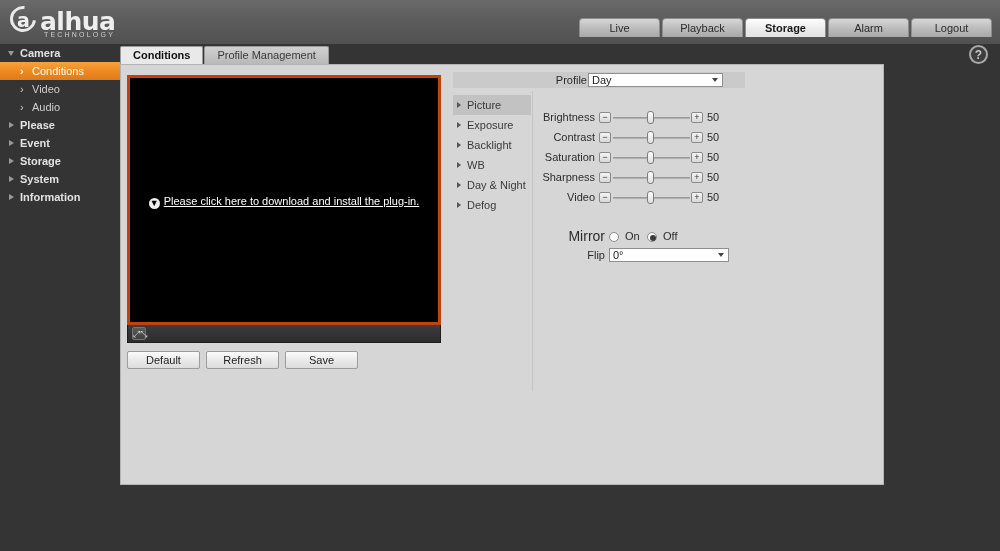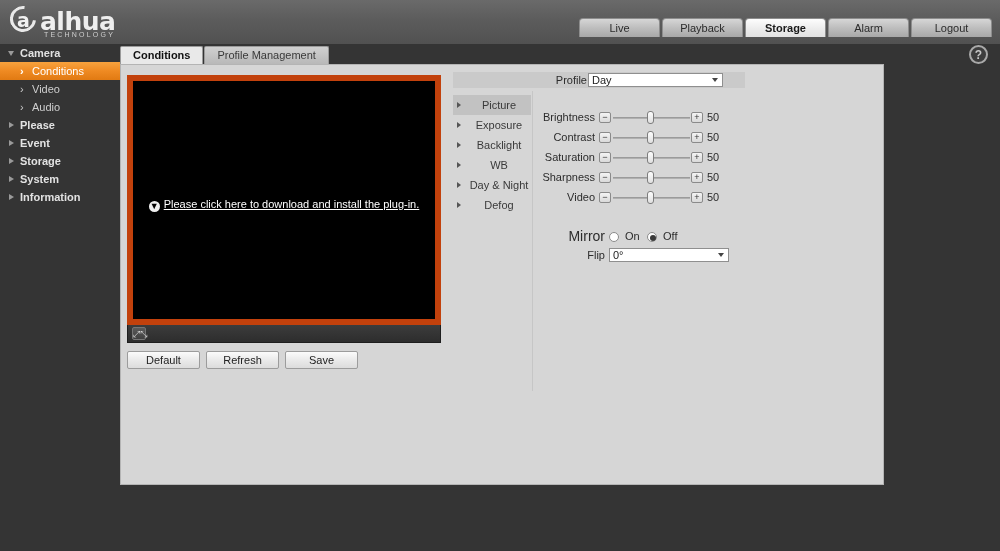--- a/index.html
+++ b/index.html
@@ -104,21 +104,21 @@
     width: 19px; height: 19px; border-radius: 50%;
     border: 2px solid #a9a9a9; color: #c8c8c8;
     font-size: 12px; font-weight: bold; text-align: center;
     line-height: 16px; cursor: pointer; background: #3d3d3d;
   }
 
   
   .video-box {
     position: absolute; left: 6px; top: 10px;
     width: 314px; height: 250px; background: #000;
-    border: 6px solid #c2410c;
+    border: 3px solid #c2410c;
   }
   .plugin-link {
     position: absolute; left: 0; top: 117px; width: 100%;
     text-align: center; font-size: 11px; color: #ffffff;
   }
   .plugin-link .dl-icon {
     display: inline-block; width: 11px; height: 11px; border-radius: 50%;
     background: #f0f0f0; color: #000; font-size: 9px; line-height: 11px;
     text-align: center; margin-right: 4px; vertical-align: -1px;
   }
@@ -147,21 +147,21 @@
   }
 
   
   .divider {
     position: absolute; left: 411px; top: 26px;
     width: 1px; height: 300px; background: #c6c6c6;
   }
   .submenu { position: absolute; left: 332px; top: 30px; width: 78px; }
   .sub-item {
     position: relative; height: 20px; line-height: 20px;
-    font-size: 11px; color: #3a3a3a; padding-left: 14px; cursor: pointer; text-align: center;
+    font-size: 11px; color: #3a3a3a; padding-left: 14px; cursor: pointer;
   }
   .sub-item.active { background: #c2c2c2; }
   .sub-arrow {
     position: absolute; left: 4px; top: 7px; width: 0; height: 0;
     border-left: 4px solid #555;
     border-top: 3px solid transparent; border-bottom: 3px solid transparent;
   }
 
   
   .profile-bar {

